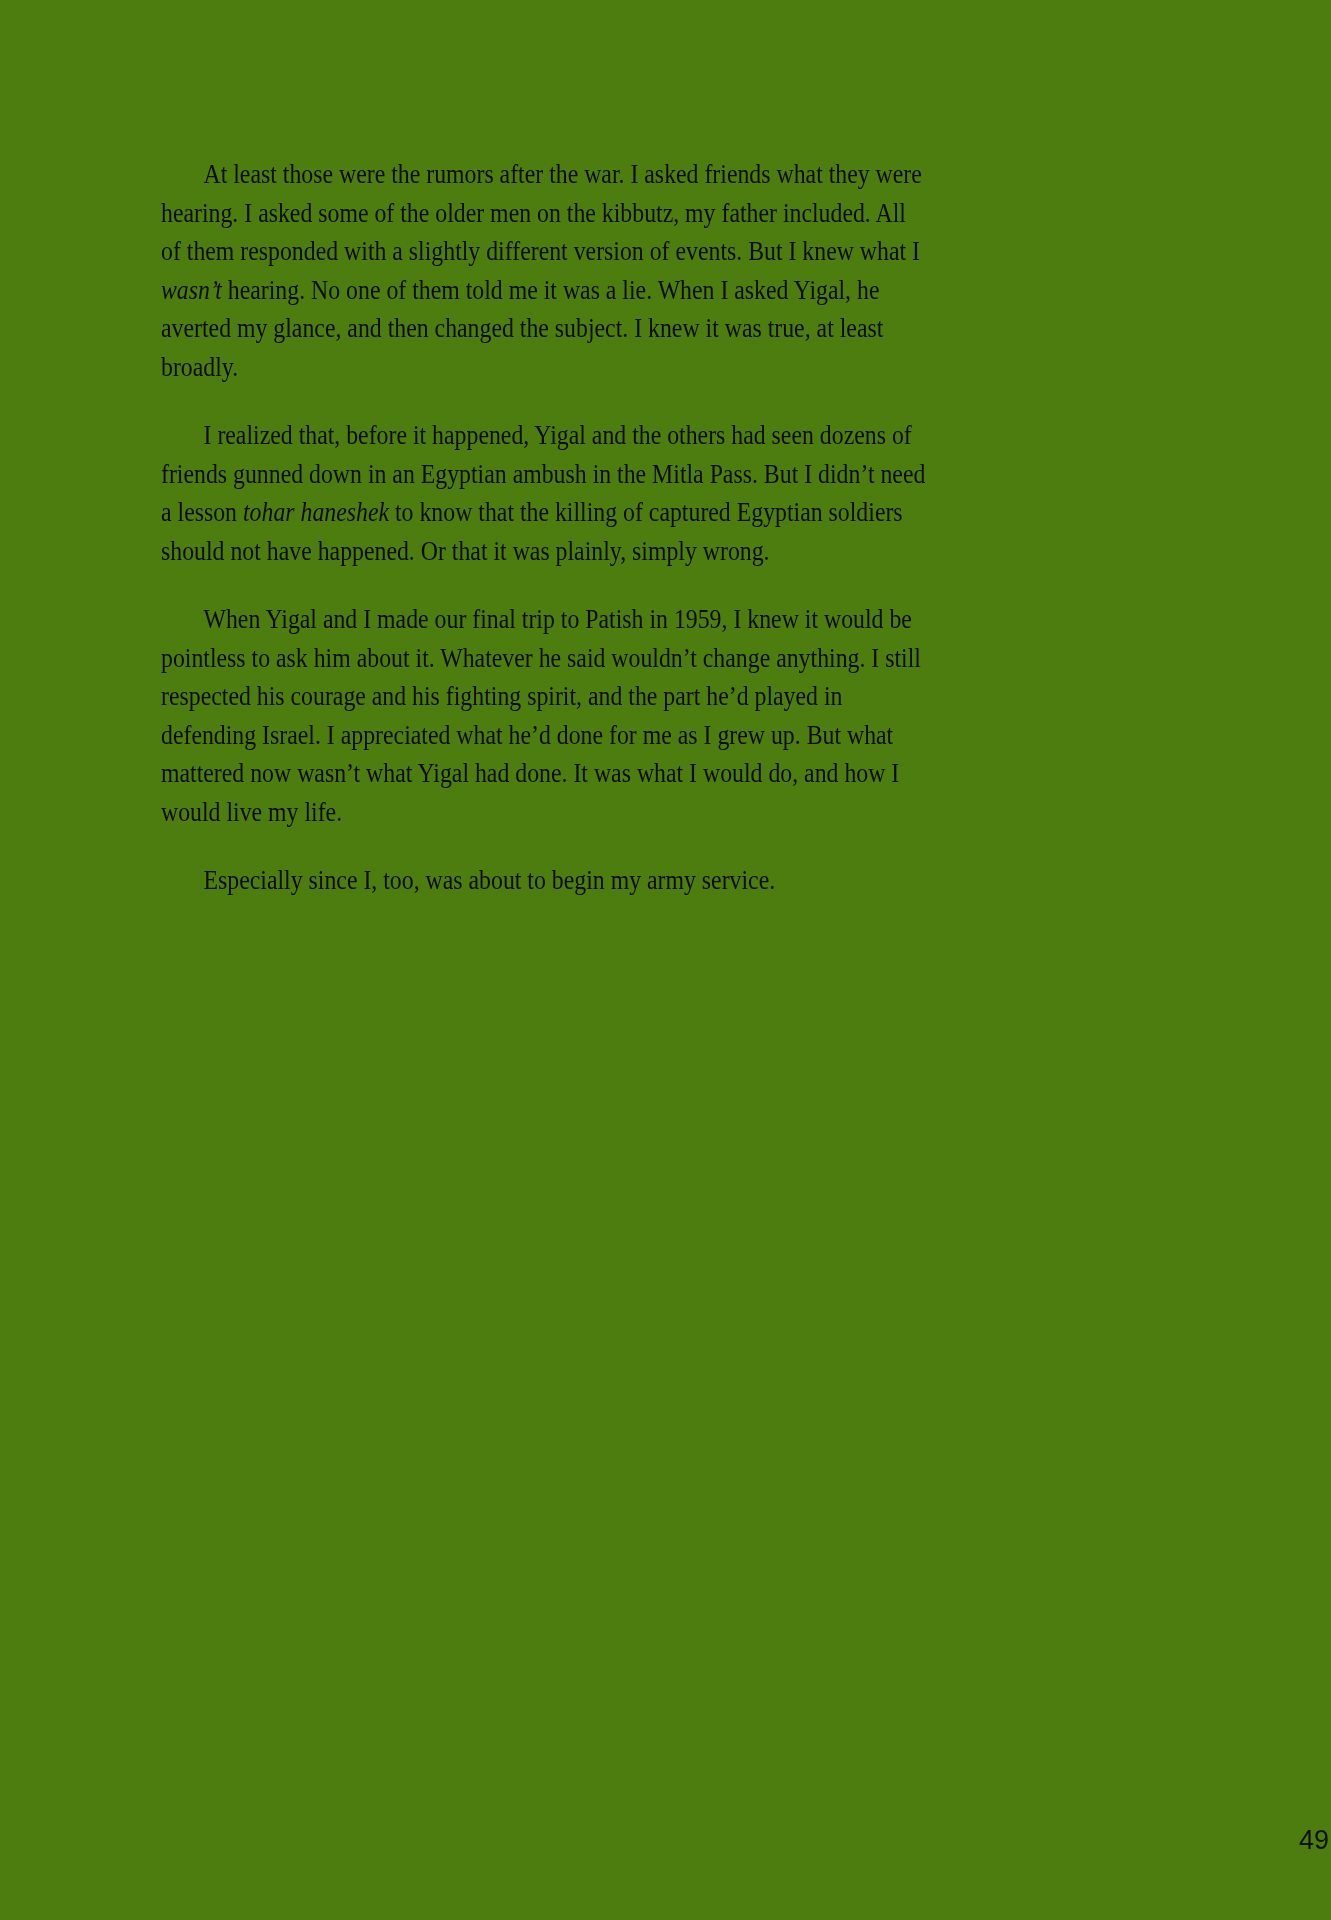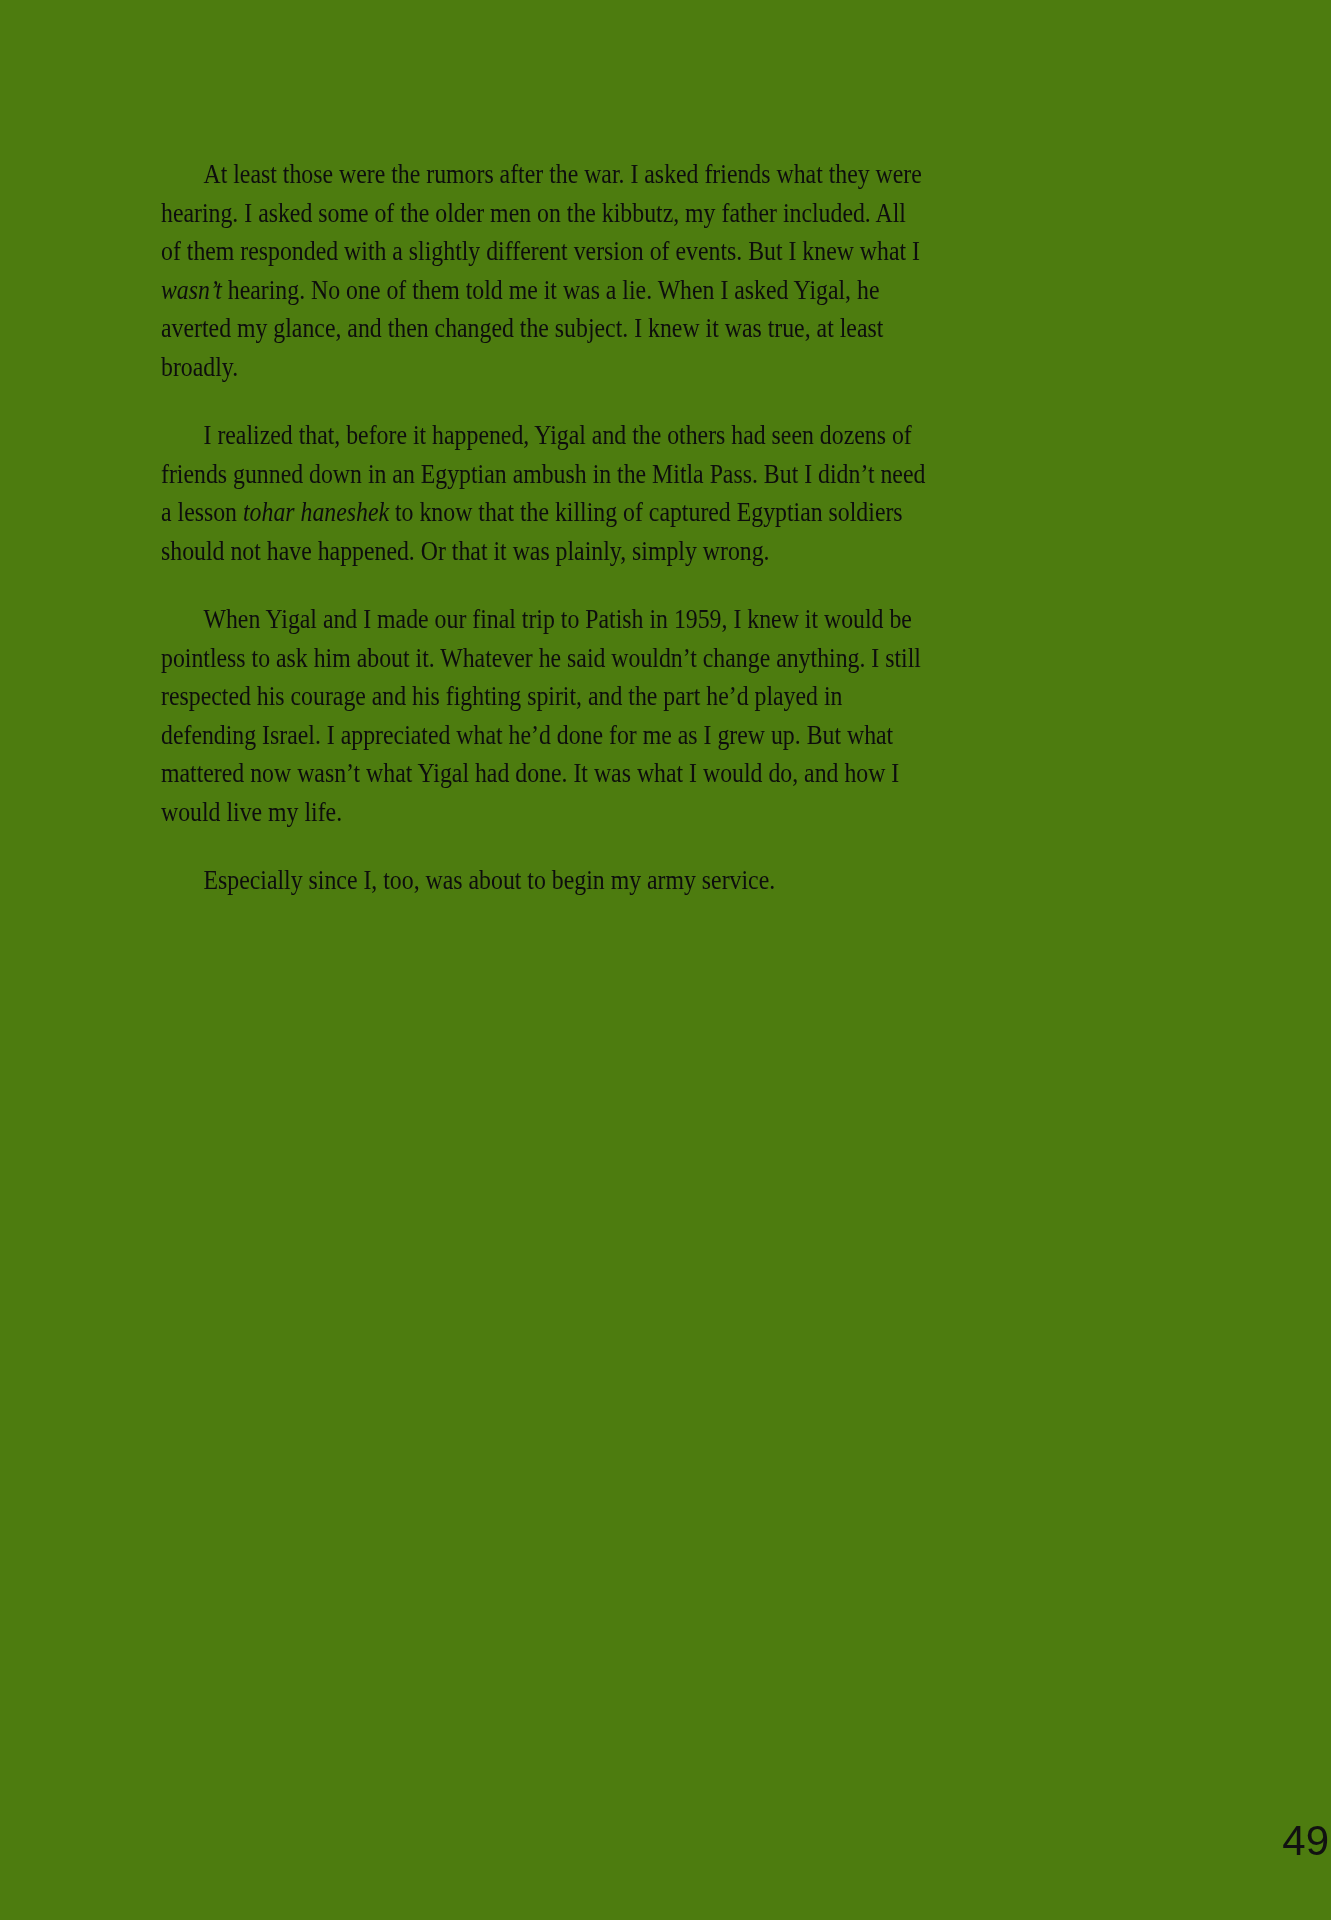--- a/index.html
+++ b/index.html
@@ -39,21 +39,21 @@
     padding-left: 50px;
   }
   .ital {
     font-style: italic;
   }
   .page-number {
     position: absolute;
     top: 1825px;
     right: 26px;
     font-family: "Liberation Sans", "DejaVu Sans", sans-serif;
-    font-size: 42px;
+    font-size: 27px;
     line-height: 31px;
     color: #111111;
     text-align: right;
   }
   .bates-stamp {
     position: absolute;
     top: 1876px;
     right: 18px;
     font-family: "Liberation Sans", "DejaVu Sans", sans-serif;
     font-size: 31px;

